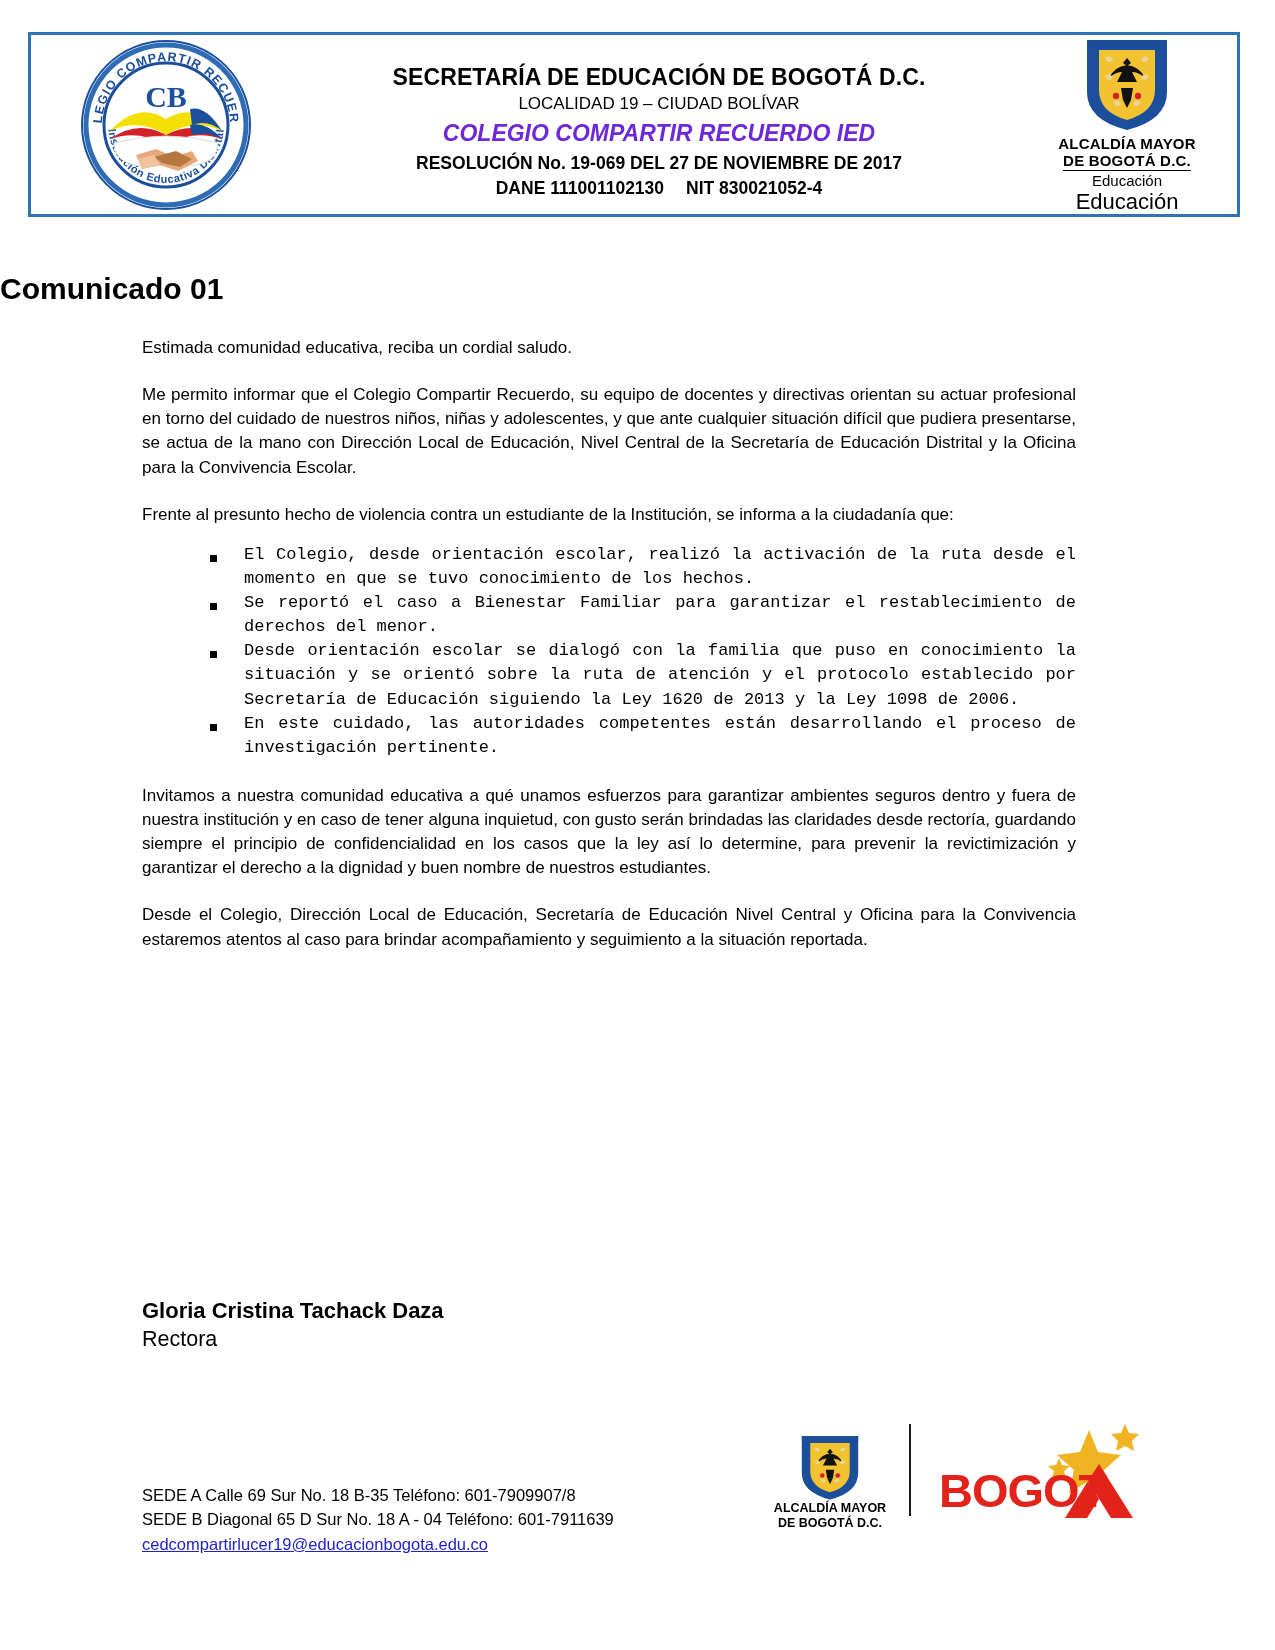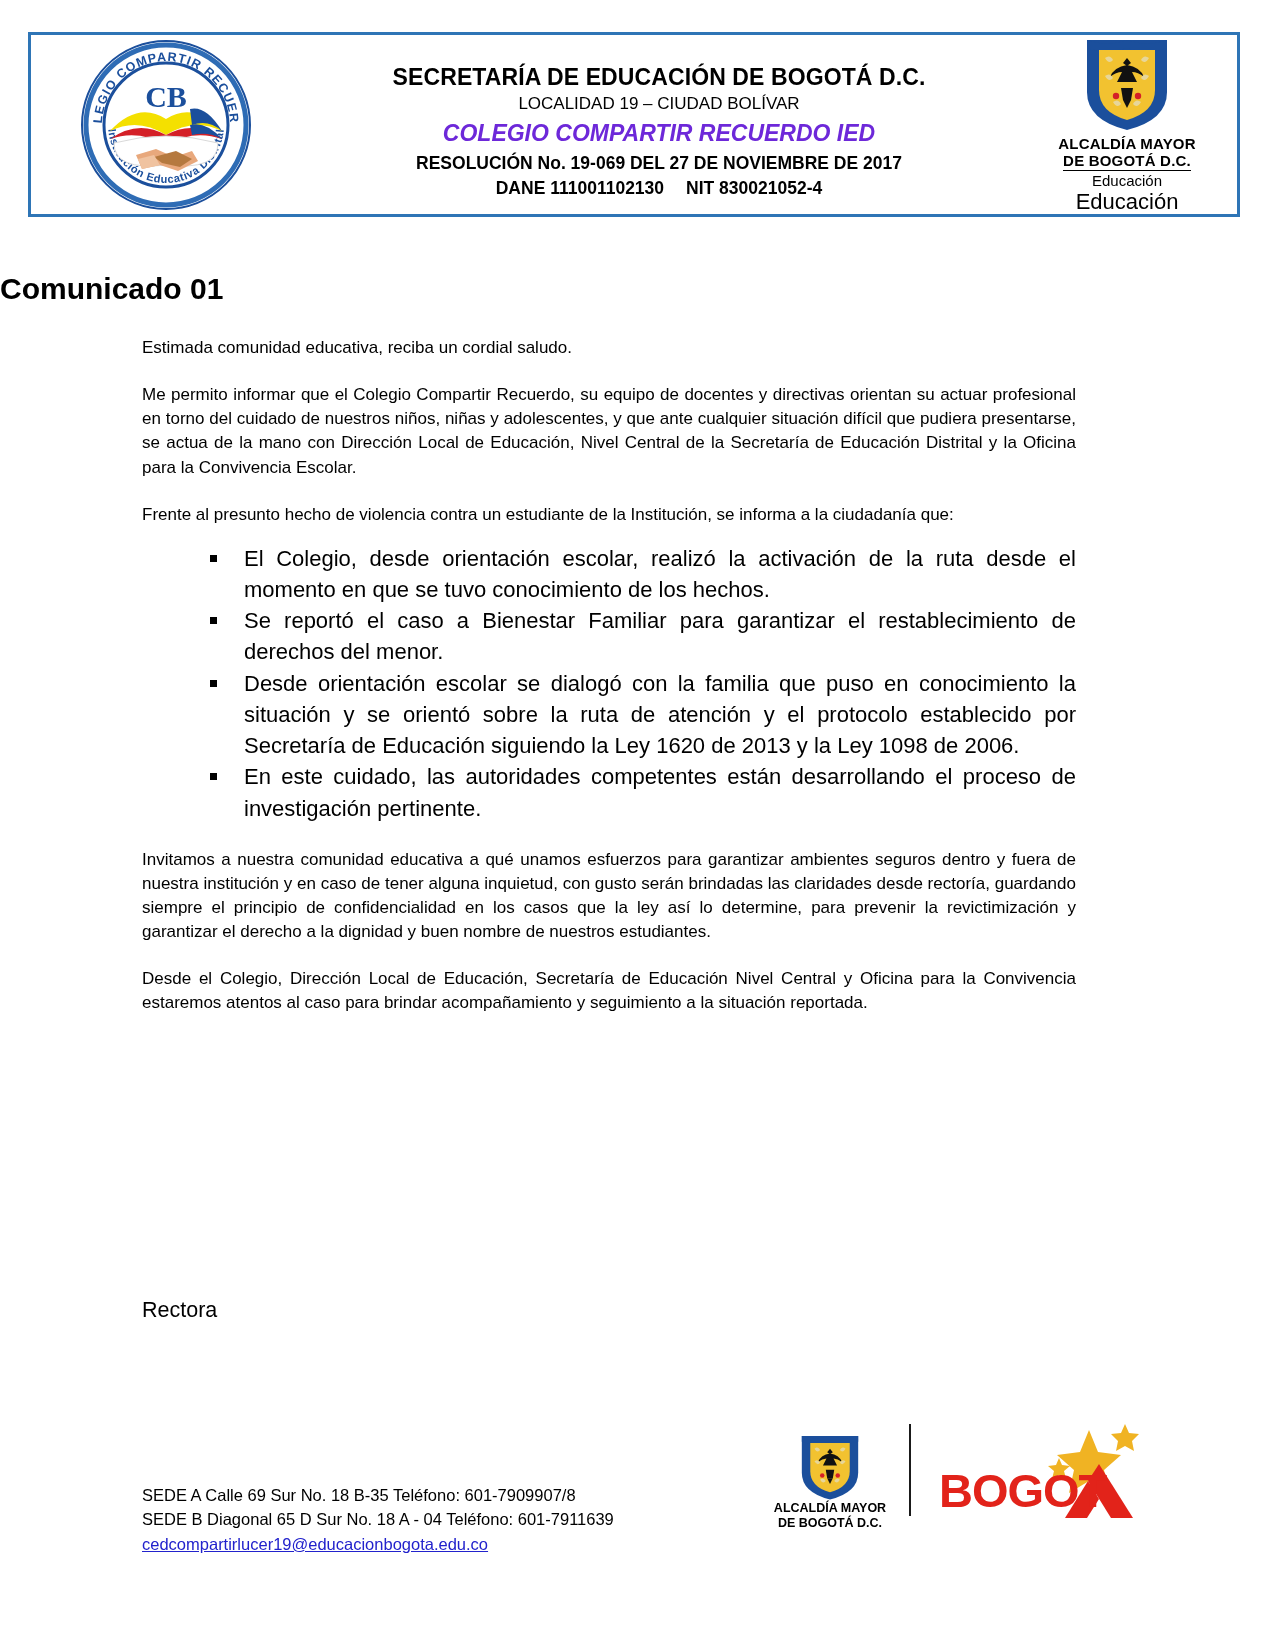--- a/index.html
+++ b/index.html
@@ -152,26 +152,27 @@
   .para.last-block { margin-bottom: 20px; }
   .para.nogap { margin-bottom: 16px; }
 
   ul.bullets {
     list-style: none;
     margin: 0 0 24px 0;
     padding: 0 0 0 68px;
   }
   ul.bullets li {
     position: relative;
-    font-size: 22px;
+    font-size: 17px;
     line-height: 1.42;
     text-align: justify;
     text-justify: inter-word;
     margin-bottom: 0px;
     padding-left: 34px;
+    font-family: Liberation Mono, monospace;
   }
   ul.bullets li .sq {
     position: absolute;
     left: 0;
     top: 12px;
     width: 7px;
     height: 7px;
     background: #000;
   }
 
@@ -342,20 +343,21 @@
       <li><span class="sq"></span><span>Se reportó el caso a Bienestar Familiar para garantizar el restablecimiento de derechos del menor.</span></li>
       <li><span class="sq"></span><span>Desde orientación escolar se dialogó con la familia que puso en conocimiento la situación y se orientó sobre la ruta de atención y el protocolo establecido por Secretaría de Educación siguiendo la Ley 1620 de 2013 y la Ley 1098 de 2006.</span></li>
       <li><span class="sq"></span><span>En este cuidado, las autoridades competentes están desarrollando el proceso de investigación pertinente.</span></li>
     </ul>
 
     <p class="para">Invitamos a nuestra comunidad educativa a qué unamos esfuerzos para garantizar ambientes seguros dentro y fuera de nuestra institución y en caso de tener alguna inquietud, con gusto serán brindadas las claridades desde rectoría, guardando siempre el principio de confidencialidad en los casos que la ley así lo determine, para prevenir la revictimización y garantizar el derecho a la dignidad y buen nombre de nuestros estudiantes.</p>
     <p class="para last-block">Desde el Colegio, Dirección Local de Educación, Secretaría de Educación Nivel Central y Oficina para la Convivencia estaremos atentos al caso para brindar acompañamiento y seguimiento a la situación reportada.</p>
   </div>
 
   <div class="signature">
+    <div class="sig-name">Gloria Cristina Tachack Daza</div>
     <div class="sig-role">Rectora</div>
   </div>
 
   <div class="footer-text">
     <div>SEDE A Calle 69 Sur No. 18 B-35 Teléfono: 601-7909907/8</div>
     <div>SEDE B Diagonal 65 D Sur No. 18 A - 04 Teléfono: 601-7911639</div>
     <div class="mail">cedcompartirlucer19@educacionbogota.edu.co</div>
   </div>
 
   <div class="footer-logos">

